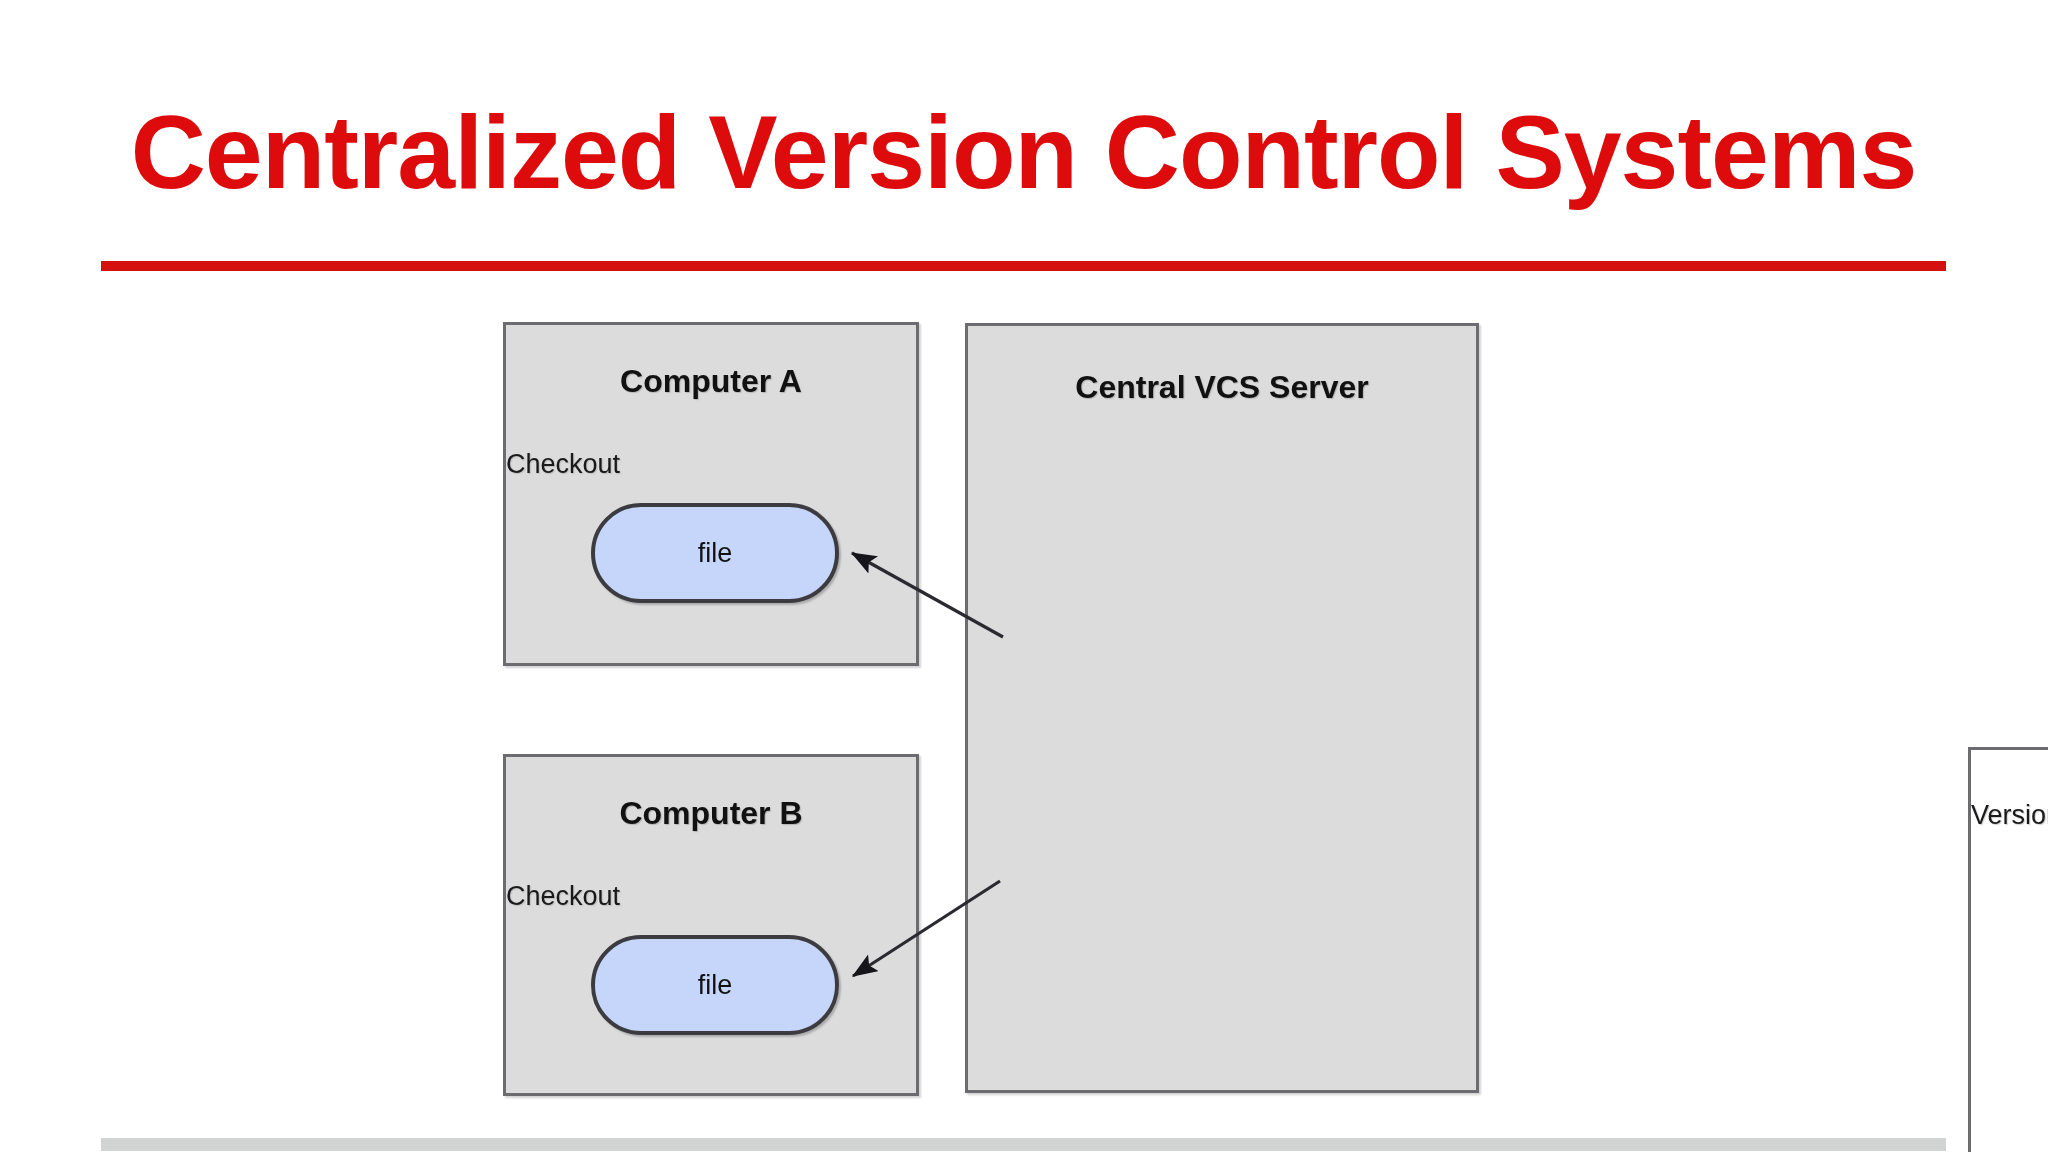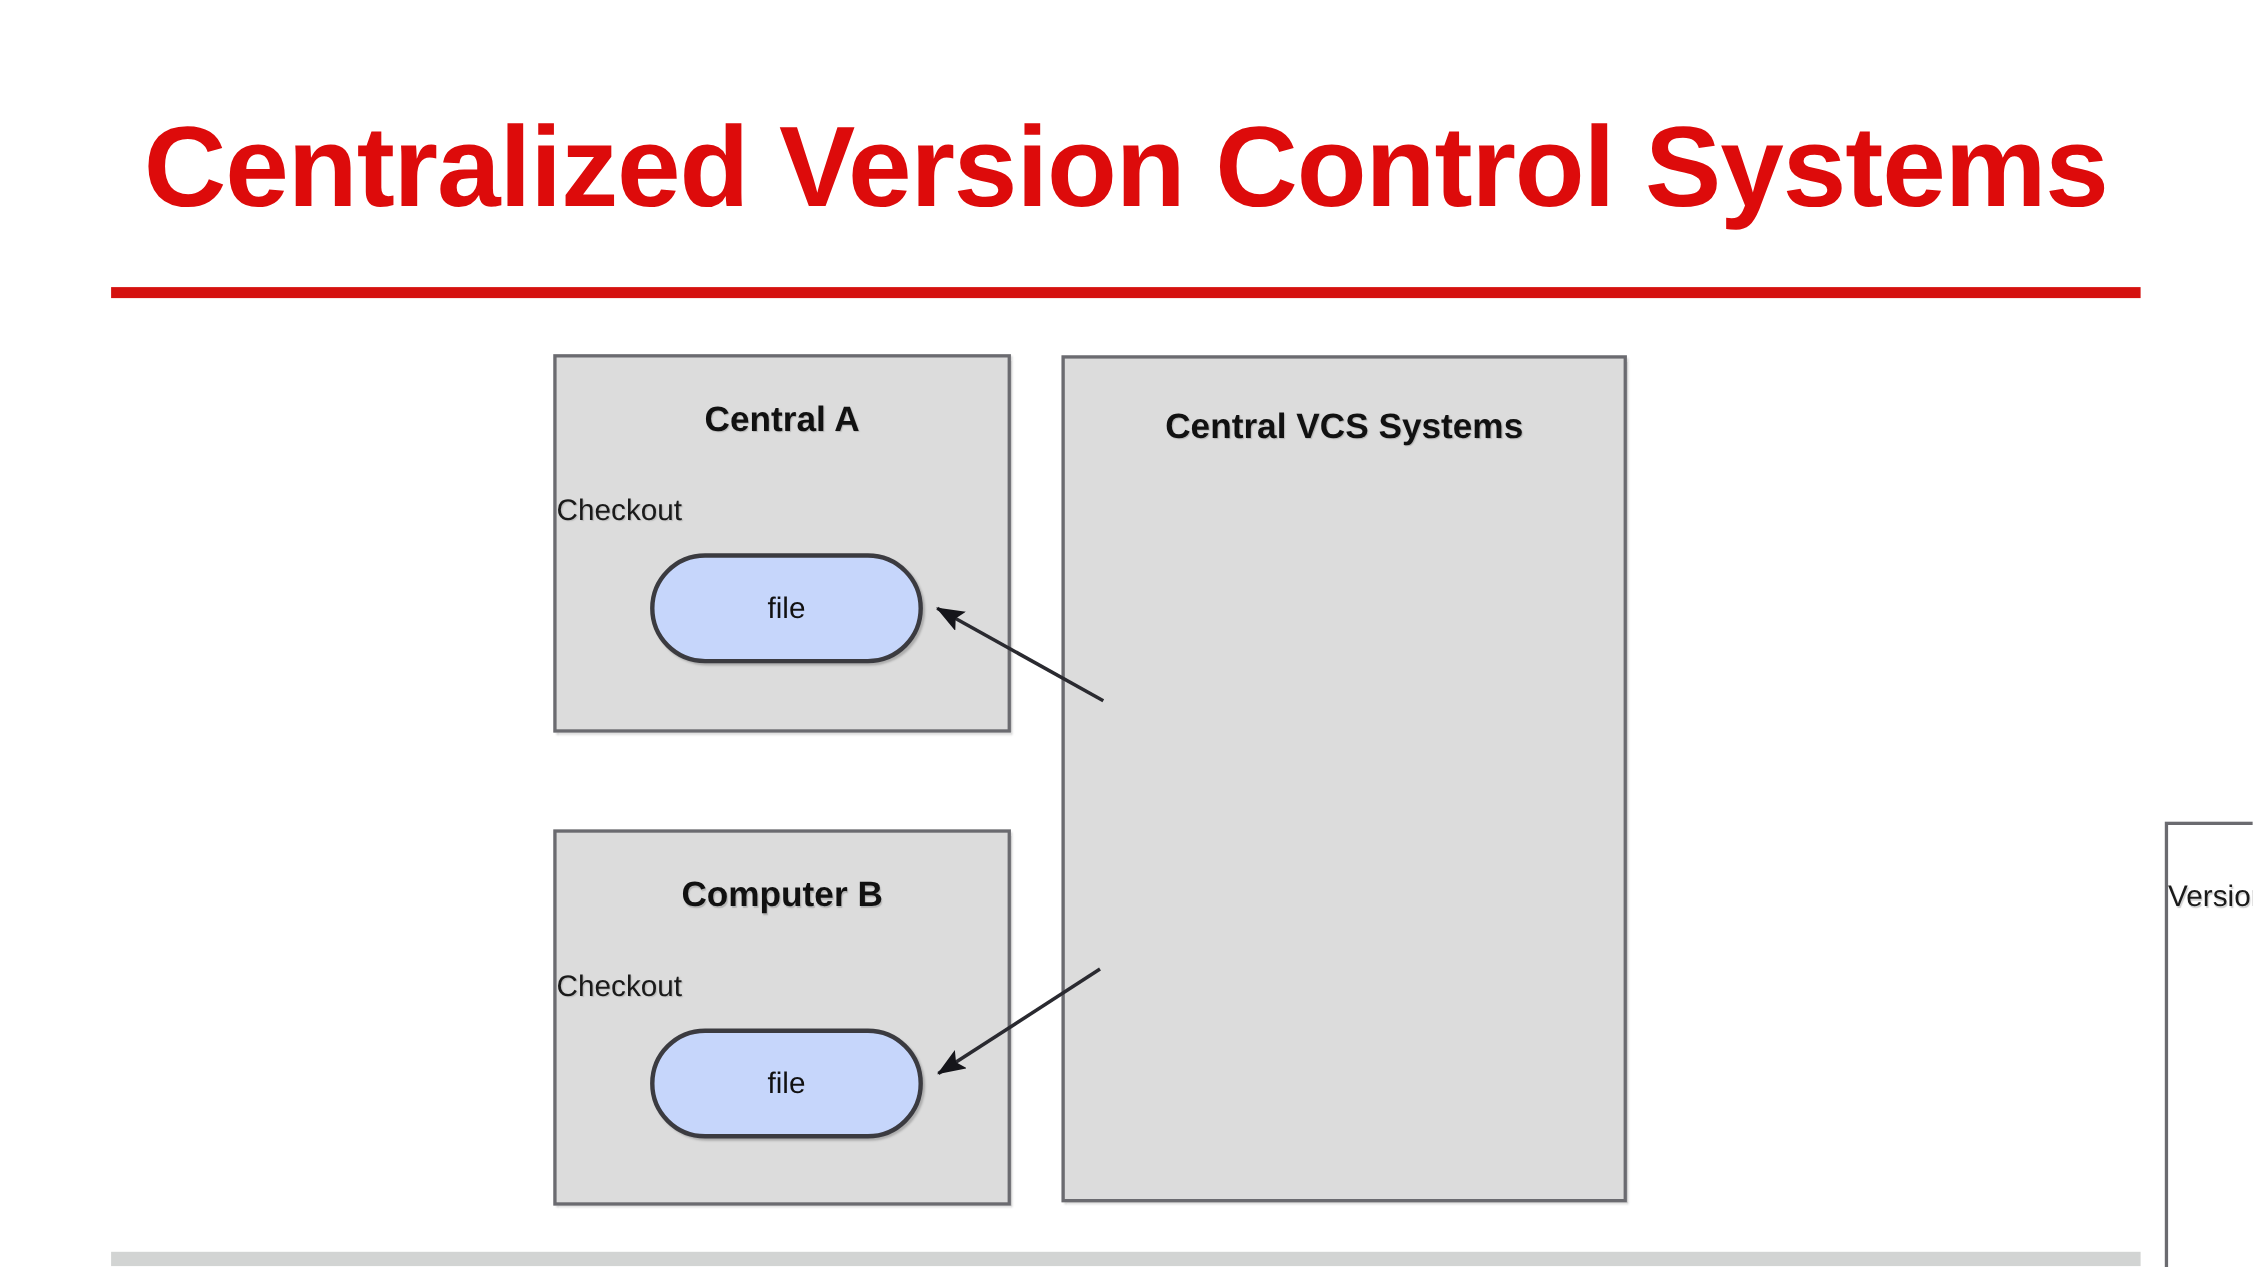--- a/index.html
+++ b/index.html
@@ -156,33 +156,33 @@
 <body>
 
 <div id="slide">
 
   <div id="slide-title">Centralized Version Control Systems</div>
   <div id="title-rule"></div>
 
   <div id="diagram">
 
     <div class="panel" id="computer-a-panel">
-      <div class="panel-title" id="computer-a-title">Central A</div>
+      <div class="panel-title" id="computer-a-title">Computer A</div>
       <div class="panel-sub" id="computer-a-checkout">Checkout</div>
       <div class="node node-file" id="computer-a-file">file</div>
     </div>
 
     <div class="panel" id="computer-b-panel">
       <div class="panel-title" id="computer-b-title">Computer B</div>
       <div class="panel-sub" id="computer-b-checkout">Checkout</div>
       <div class="node node-file" id="computer-b-file">file</div>
     </div>
 
     <div class="panel" id="server-panel">
-      <div class="panel-title" id="server-title">Central VCS Systems</div>
+      <div class="panel-title" id="server-title">Central VCS Server</div>
 
       <div id="version-db-panel">
         <div class="panel-sub" id="version-db-label">Version Database</div>
 
       </div>
     </div>
 
     <svg id="arrow-layer" viewBox="0 0 2048 1152">
       <defs>
         <marker id="arrowhead" markerWidth="9" markerHeight="9" refX="7.6" refY="3.1" orient="auto" markerUnits="strokeWidth">

